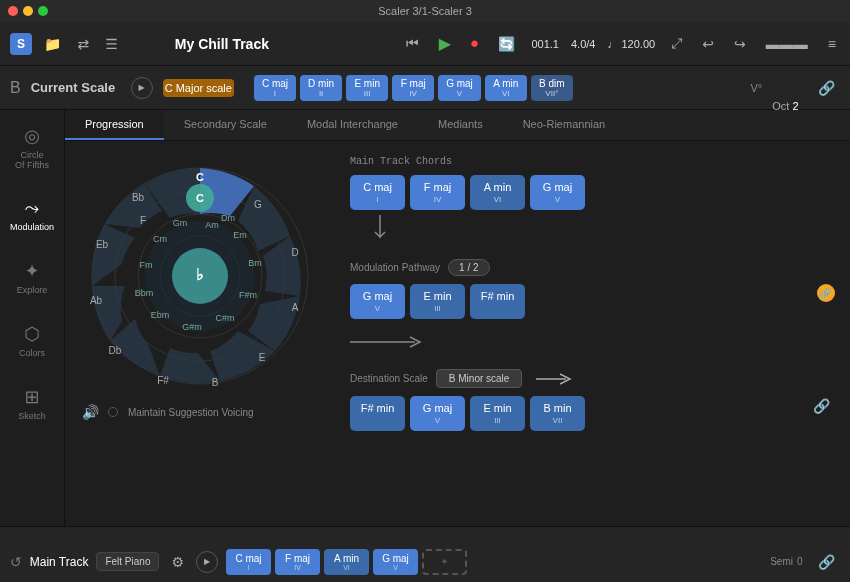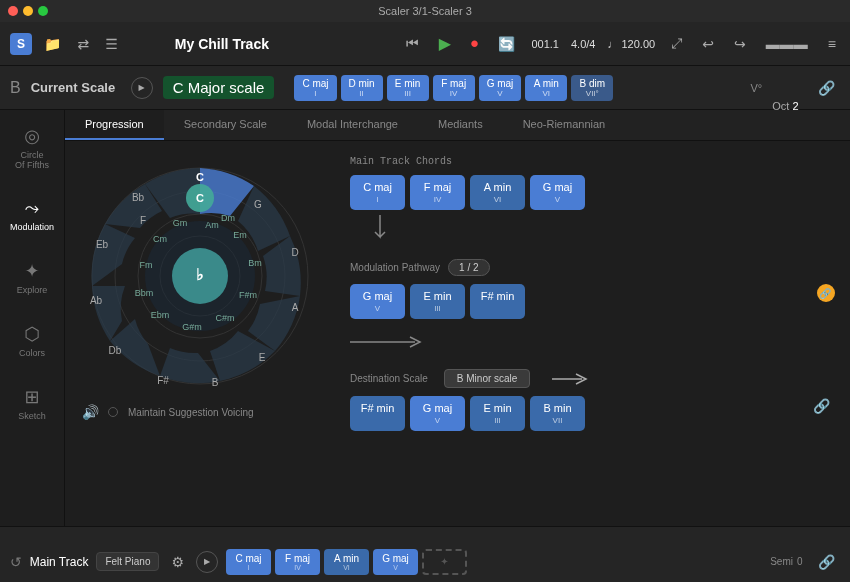--- a/index.html
+++ b/index.html
@@ -139,25 +139,25 @@
       gap: 10px;
       border-bottom: 1px solid #111;
     }
     .scale-bar-label {
       font-size: 13px;
       font-weight: 600;
       color: #ccc;
       width: 90px;
     }
     .scale-name-badge {
-      background: #14532d;
+      background: #a16207;
       color: white;
-      padding: 3px 10px;
+      padding: 3px 2px;
       border-radius: 4px;
-      font-size: 15px;
+      font-size: 11px;
     }
     .scale-chords {
       display: flex;
       gap: 4px;
       flex: 1;
       margin-left: 10px;
     }
     .chord-btn {
       background: #4a7dd4;
       color: white;
@@ -261,21 +261,21 @@
       border: 1px solid #555;
       border-radius: 10px;
       padding: 2px 10px;
       font-size: 10px;
       color: #ccc;
     }
 
     .destination-scale-row {
       display: flex;
       align-items: center;
-      gap: 16px;
+      gap: 8px;
       margin: 12px 0 8px 0;
     }
     .dest-label { font-size: 10px; color: #888; }
     .dest-badge {
       background: #3a3a3a;
       border: 1px solid #555;
       border-radius: 4px;
       padding: 3px 12px;
       font-size: 10px;
       color: #ccc;

